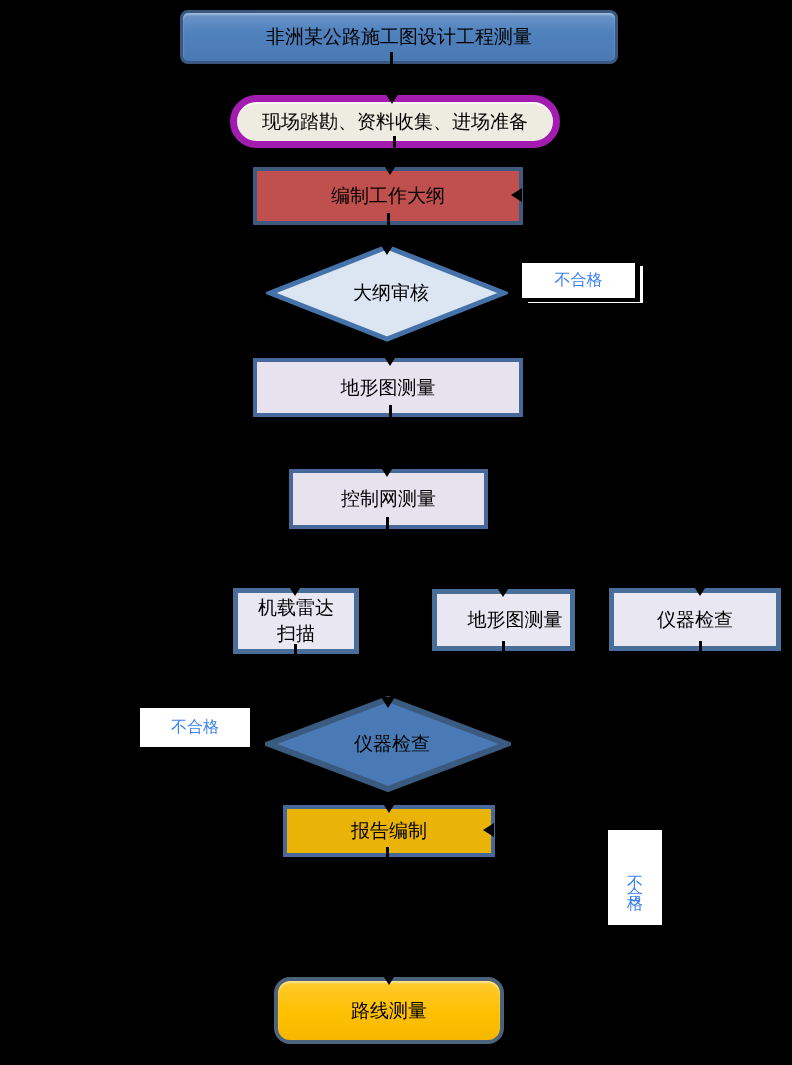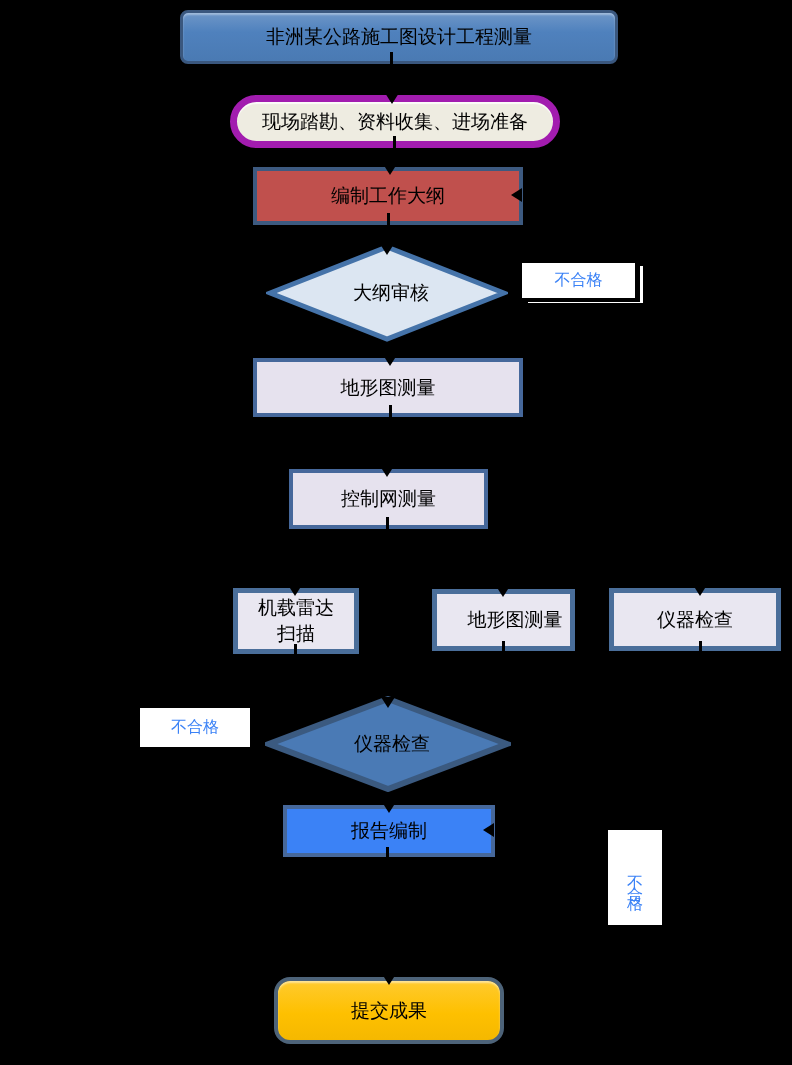--- a/index.html
+++ b/index.html
@@ -10,21 +10,21 @@
   .node{
     position:absolute;box-sizing:border-box;display:flex;align-items:center;justify-content:center;
     text-align:center;font-size:19px;line-height:1.35;color:#000;
   }
   
   .r-blue{background:linear-gradient(180deg,#6d96c8 0%,#4f81bd 40%,#4a7ab3 100%);
           border:3px solid #3a577e;border-radius:8px;box-shadow:inset 0 2px 2px rgba(255,255,255,.35);color:#000;}
   .r-red{background:#c0504d;border:4px solid #3d5a80;}
   .r-lav{background:#e6e2ee;border:4px solid #46689b;}
   .r-lav2{background:#e9e7f1;border:5px solid #4a6e9a;}
-  .r-cyan{background:#3b82f6;border:4px solid #46689b;}
+  .r-cyan{background:#eab308;border:4px solid #46689b;}
   .r-amber{background:linear-gradient(180deg,#ffca2e 0%,#fec000 55%,#f5b800 100%);
            border:4px solid #4d6379;border-radius:16px;box-shadow:inset 0 2px 2px rgba(255,255,255,.5);}
   .stadium{background:#eeece1;border:7px solid #a21caf;border-radius:28px;box-shadow:inset 0 2px 1px rgba(255,255,255,.8);}
   
   .diamond{background:transparent;}
   .diamond svg{position:absolute;left:0;top:0;width:100%;height:100%;}
   .diamond .dlabel{position:relative;z-index:1;margin-left:8px;}
   
   .tick{position:absolute;width:3px;height:14px;background:#000;}
   .ahd{position:absolute;width:0;height:0;border-left:7px solid transparent;border-right:7px solid transparent;border-top:11px solid #000;}
@@ -97,21 +97,21 @@
   <div class="node r-cyan" style="left:283px;top:805px;width:212px;height:52px;">
     <span>报告编制</span>
   </div>
 
 
   <div class="flabel vlabel" style="left:608px;top:830px;width:54px;height:95px;">
     <span>不合格</span>
   </div>
 
   <div class="node r-amber" style="left:274px;top:977px;width:230px;height:67px;">
-    <span>提交成果</span>
+    <span>路线测量</span>
   </div>
 
   <div class="tick" style="left:390px;top:52px"></div>
   <div class="tick" style="left:393px;top:136px"></div>
   <div class="tick" style="left:387px;top:213px"></div>
   <div class="tick" style="left:389px;top:405px"></div>
   <div class="tick" style="left:386px;top:517px"></div>
   <div class="tick" style="left:91px;top:643px"></div>
   <div class="tick" style="left:294px;top:644px"></div>
   <div class="tick" style="left:502px;top:641px"></div>

